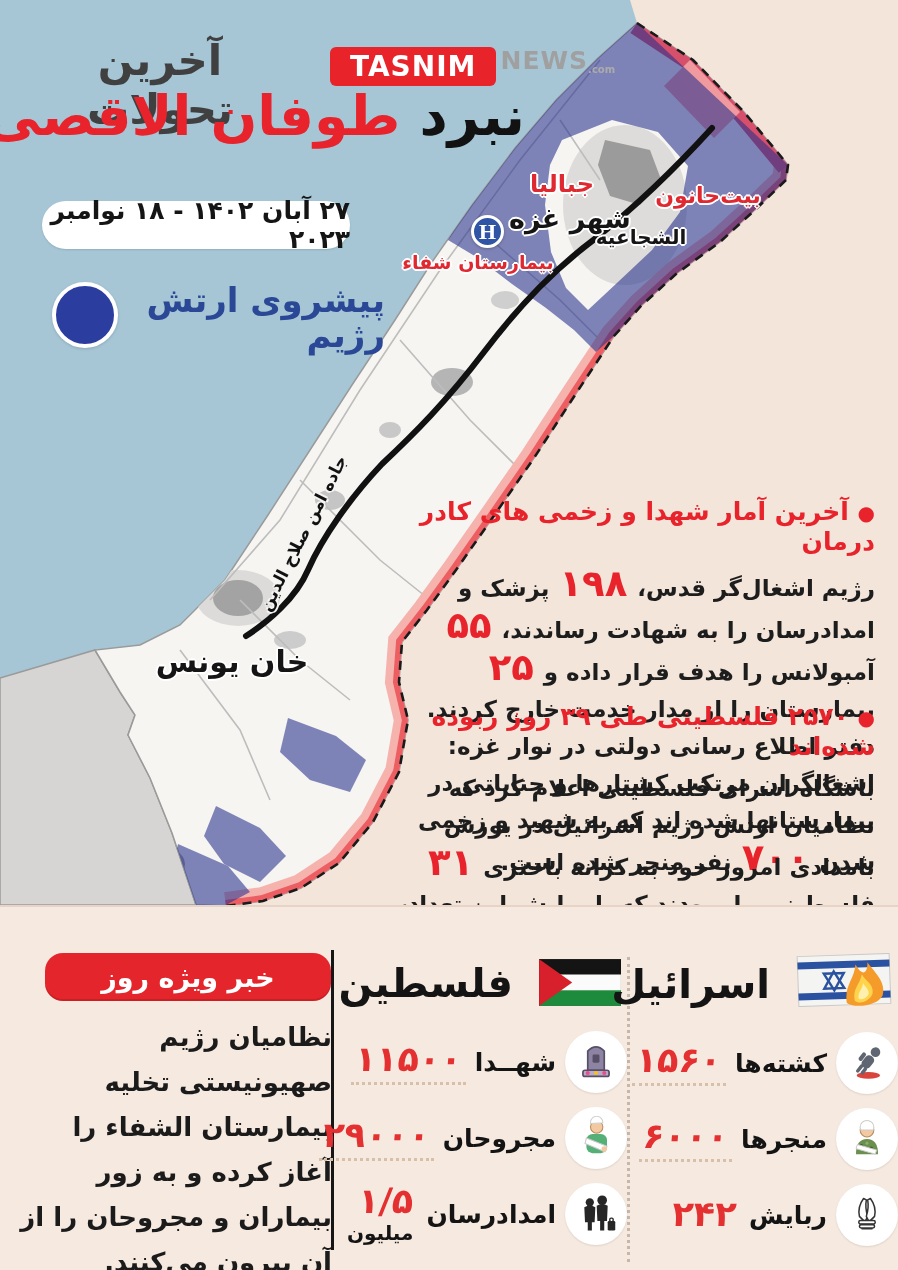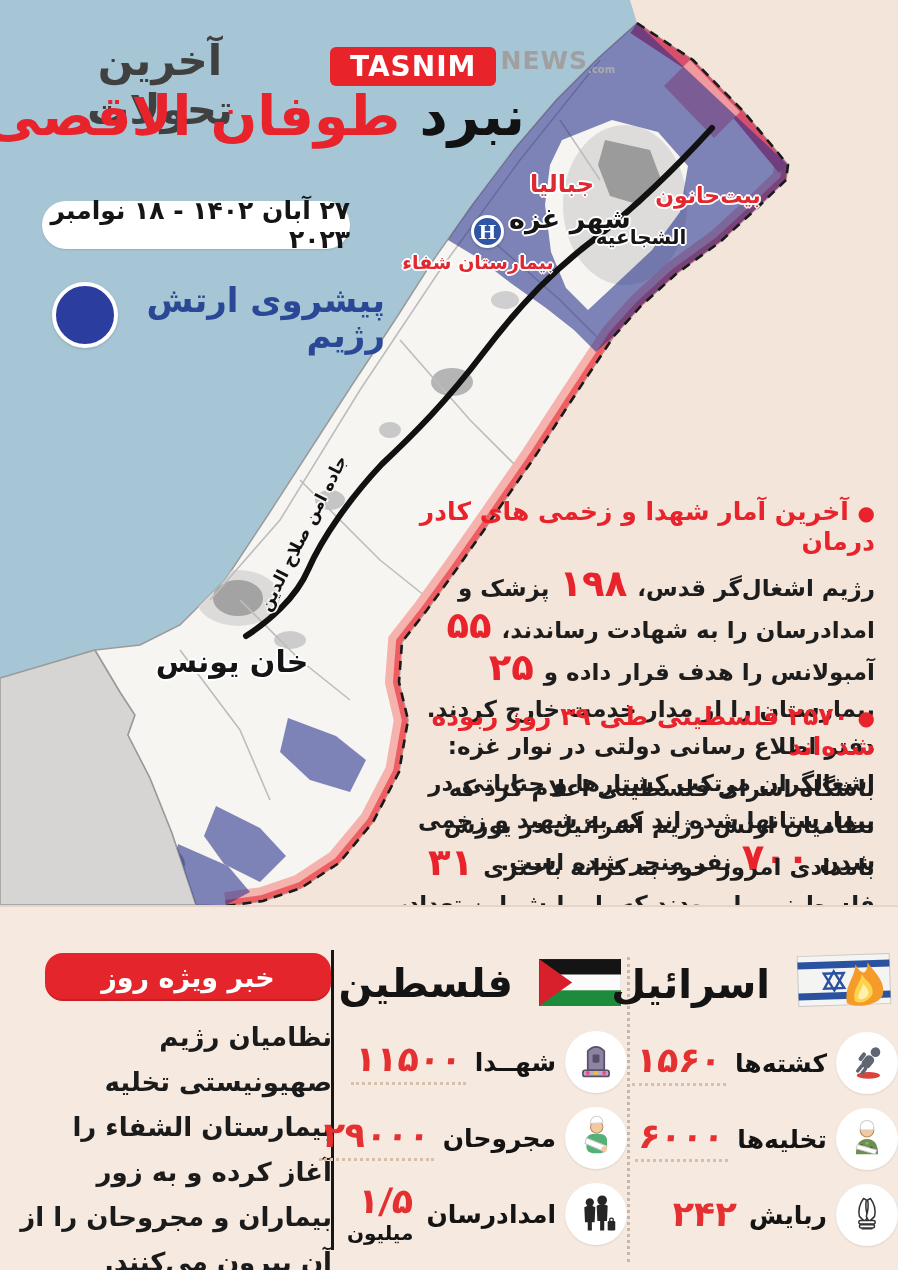--- a/index.html
+++ b/index.html
@@ -305,21 +305,21 @@
           <svg width="44" height="44" viewBox="0 0 64 64">
             <circle cx="32" cy="19" r="10" fill="#f2c9a0" stroke="#b98b5c" stroke-width="1.5"></circle>
             <path d="M22,15 a10,10 0 0 1 20,0 l-1,4 L23,19 Z" fill="#ffffff" stroke="#cccccc" stroke-width="1.5"></path>
             <path d="M16,54 Q16,32 32,32 Q48,32 48,54 Z" fill="#6a8f4f"></path>
             <circle cx="24" cy="42" r="2.6" fill="#43602e"></circle>
               <circle cx="38" cy="46" r="3" fill="#43602e"></circle>
               <circle cx="32" cy="38" r="2.2" fill="#8ab06a"></circle>
             <path d="M18,40 L46,48 L44,54 L16,46 Z" fill="#fff" stroke="#c9c9c9" stroke-width="1.4"></path>
           </svg>
         </span>
-        <span class="row-label">تخلیه‌ها</span>
+        <span class="row-label">منجر‌ها</span>
         <span class="num-wrap leader">
           <span class="row-num">۶۰۰۰</span>
           <span class="row-suffix"></span>
         </span>
       </div>
 
       <div class="stat-row">
         <span class="icon-circle">
           <svg width="44" height="44" viewBox="0 0 64 64">
             <g fill="#fdfdfd" stroke="#333" stroke-width="2.2" stroke-linejoin="round">

